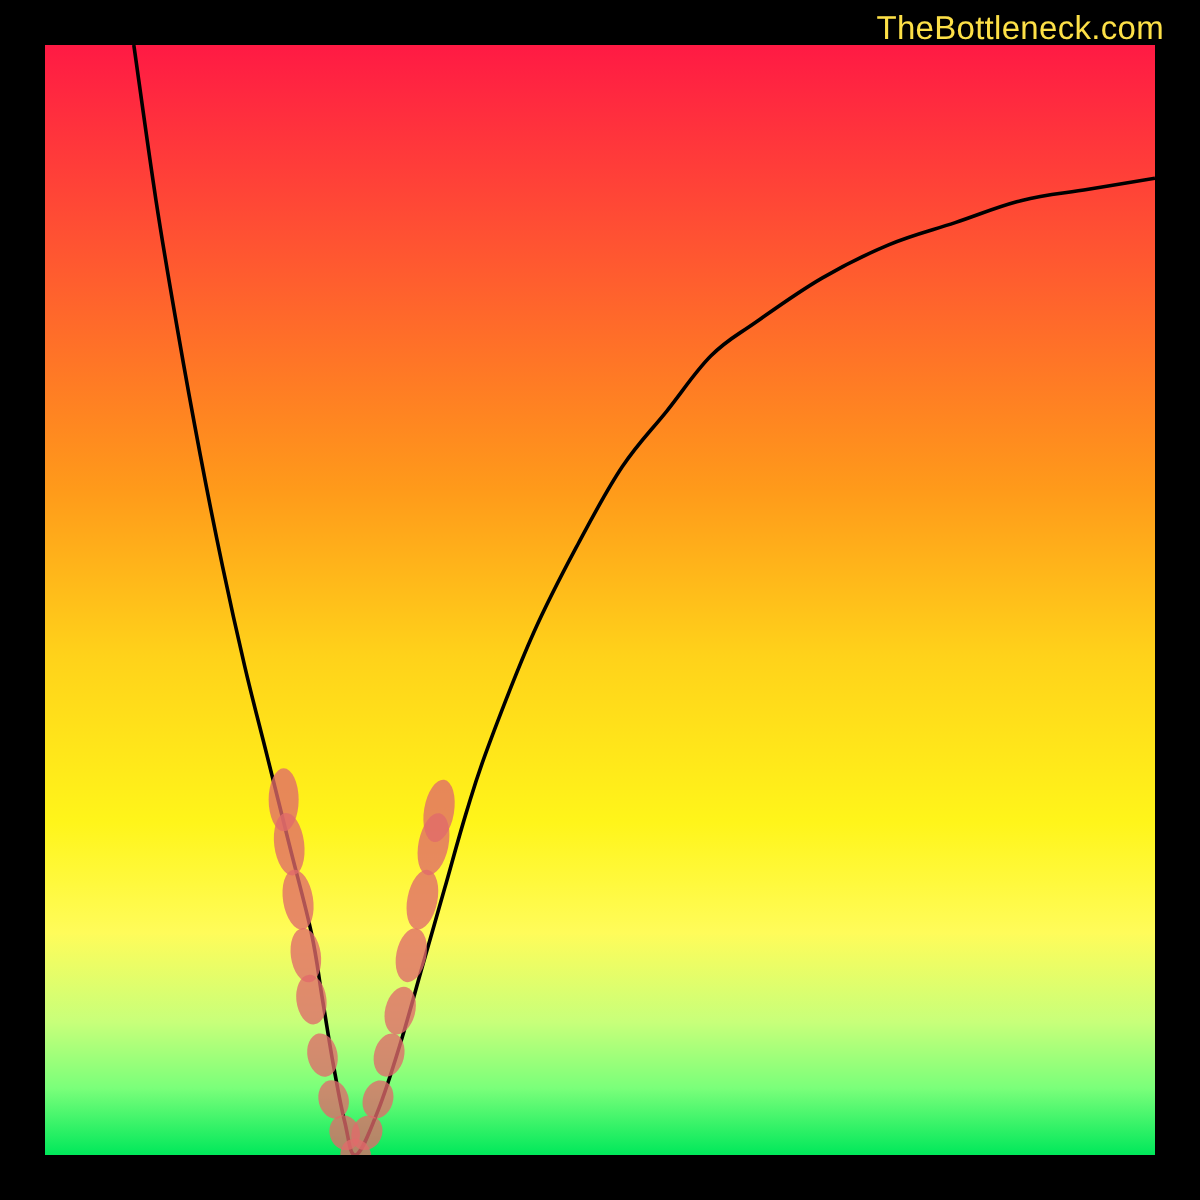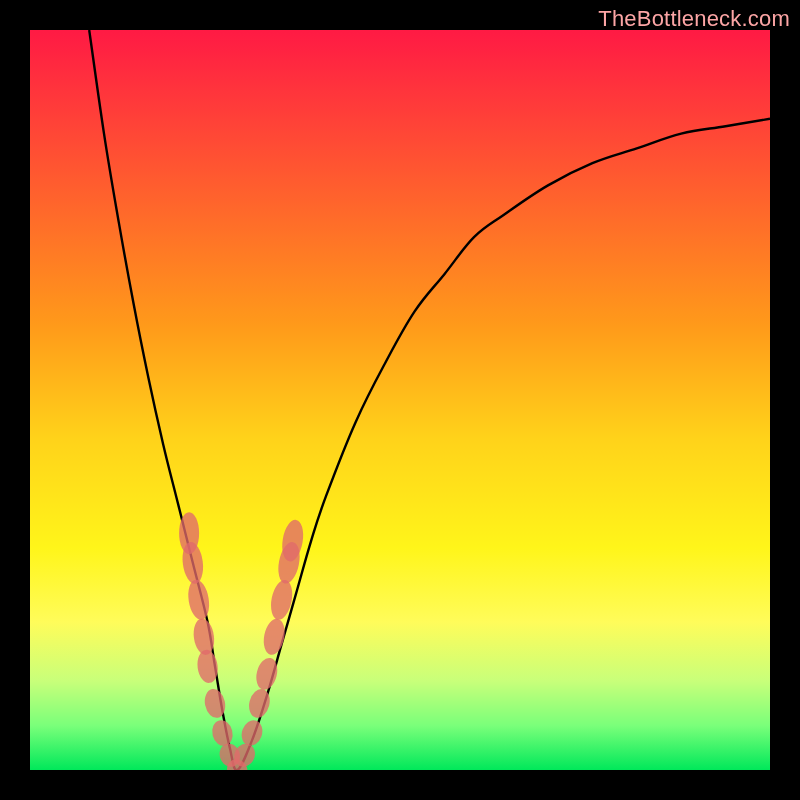--- a/index.html
+++ b/index.html
@@ -25,22 +25,22 @@
       #ffd21a 55%,
       #fff51a 70%,
       #fffc5a 80%,
       #c8ff7a 88%,
       #7aff7a 94%,
       #00e85a 100%);
   }
   .watermark {
     position: absolute;
     top: 6px;
-    right: 10px;
-    color: #fca5a5;
+    right: 24px;
+    color: #fde047;
     font-size: 22px;
     letter-spacing: 0.2px;
     pointer-events: none;
   }
   svg {
     position: absolute;
     left: 0;
     top: 0;
   }
   .beads circle, .beads ellipse {

